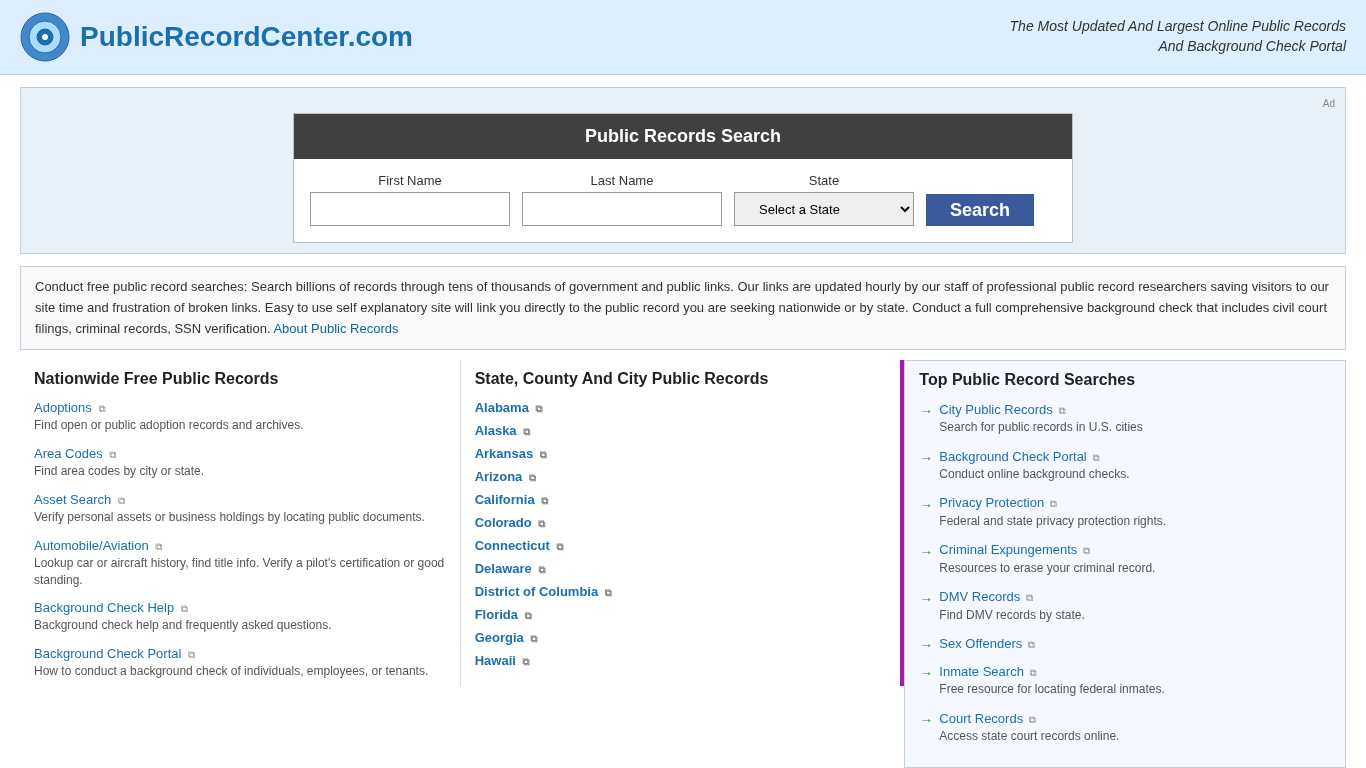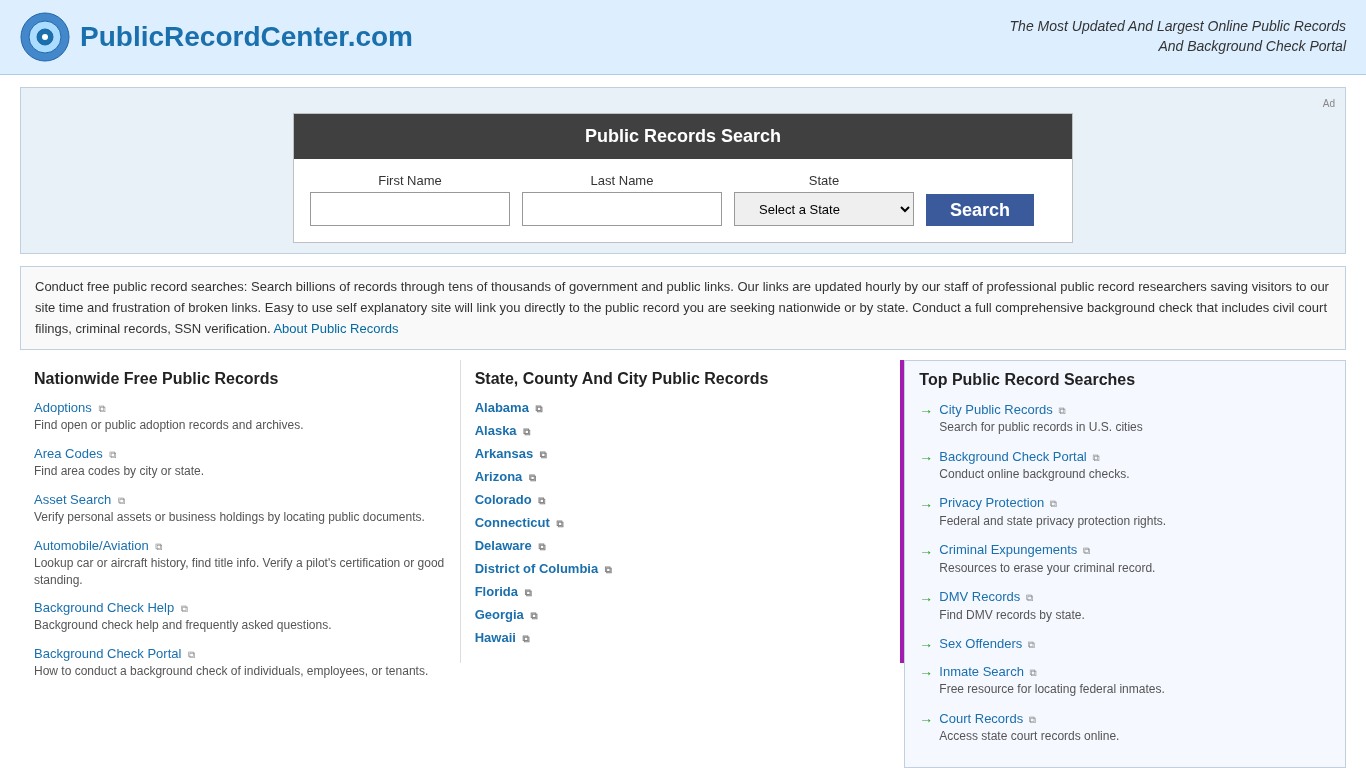--- a/index.html
+++ b/index.html
@@ -273,20 +273,21 @@
       </div>
   </div>
 
   <div class="col" id="states-col">
     <div class="col-title">State, County And City Public Records</div>
     <div id="states-list">
         <div class="state-item"><a href="#">Alabama <span class="ext-icon">⧉</span></a></div>
         <div class="state-item"><a href="#">Alaska <span class="ext-icon">⧉</span></a></div>
         <div class="state-item"><a href="#">Arkansas <span class="ext-icon">⧉</span></a></div>
         <div class="state-item"><a href="#">Arizona <span class="ext-icon">⧉</span></a></div>
+        <div class="state-item"><a href="#">California <span class="ext-icon">⧉</span></a></div>
         <div class="state-item"><a href="#">Colorado <span class="ext-icon">⧉</span></a></div>
         <div class="state-item"><a href="#">Connecticut <span class="ext-icon">⧉</span></a></div>
         <div class="state-item"><a href="#">Delaware <span class="ext-icon">⧉</span></a></div>
         <div class="state-item"><a href="#">District of Columbia <span class="ext-icon">⧉</span></a></div>
         <div class="state-item"><a href="#">Florida <span class="ext-icon">⧉</span></a></div>
         <div class="state-item"><a href="#">Georgia <span class="ext-icon">⧉</span></a></div>
         <div class="state-item"><a href="#">Hawaii <span class="ext-icon">⧉</span></a></div>
       </div>
   </div>
 

